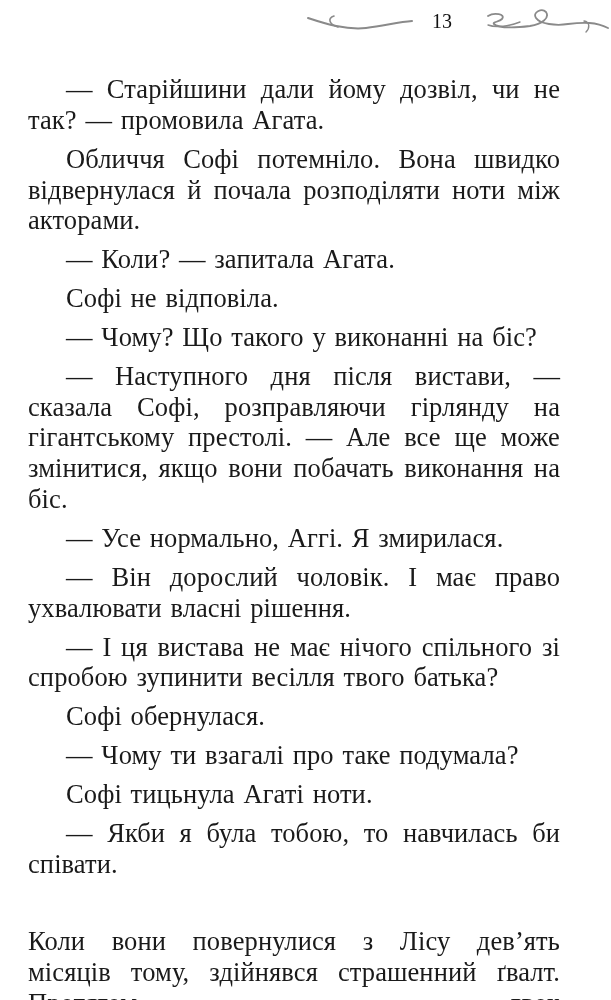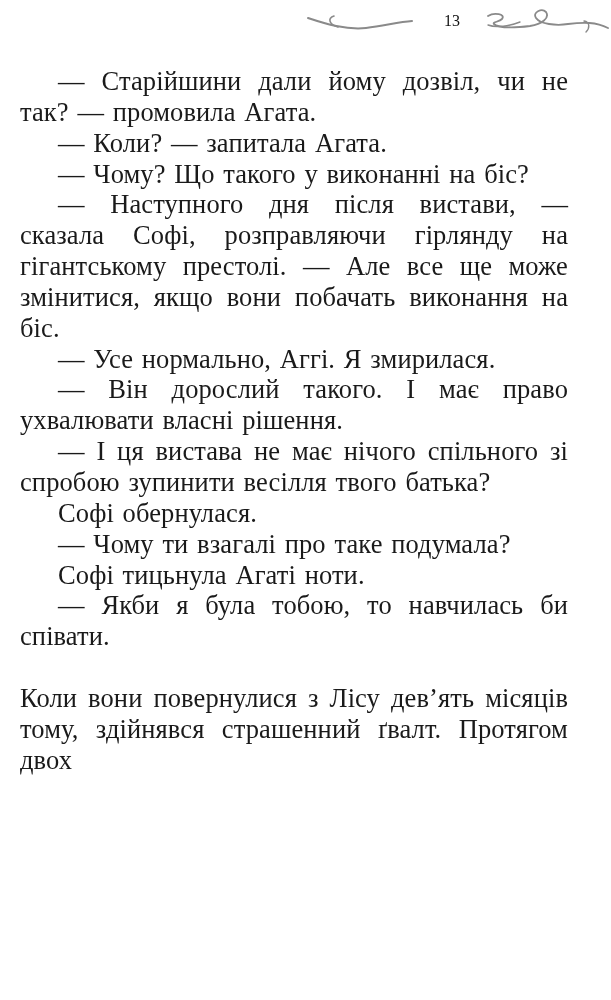--- a/index.html
+++ b/index.html
@@ -34,37 +34,37 @@
       left: 484px;
       top: 6px;
       width: 127px;
       height: 30px;
     }
     .page-number {
       position: absolute;
       left: 432px;
       top: 6px;
       width: 40px;
-      text-align: center;
-      font-size: 16px;
+      text-align: left;
+      font-size: 20px;
       line-height: 30px;
       color: #111;
     }
     .text-body {
       position: absolute;
       left: 20px;
       top: 66px;
       width: 548px;
       font-size: 26.5px;
       line-height: 30.85px;
       letter-spacing: 0.1px;
       word-spacing: 2px;
     }
     .text-body p {
-      margin: 0;
+      margin: 8px;
       text-align: justify;
       text-indent: 38px;
       text-align-last: left;
     }
     .text-body p.just-last {
       text-align-last: justify;
     }
     .text-body p.no-indent {
       text-indent: 0;
     }
@@ -83,25 +83,27 @@
   <span class="page-number">13</span>
   <svg class="ornament-right" viewBox="0 0 127 30">
     <path d="M4 10 C 10 6, 22 8, 18 13 C 15 16, 8 16, 10 18 C 14 22, 30 22, 46 20 C 58 18, 66 12, 62 6 C 58 2, 48 6, 52 12 C 56 18, 72 20, 84 18 C 100 16, 112 16, 124 22" stroke="#8a8a8a" stroke-width="1.8" fill="none" stroke-linecap="round"></path>
     <path d="M4 19 C 12 22, 26 20, 36 16" stroke="#8a8a8a" stroke-width="1.4" fill="none" stroke-linecap="round"></path>
     <path d="M100 15 C 106 16, 106 22, 102 26" stroke="#8a8a8a" stroke-width="1.4" fill="none" stroke-linecap="round"></path>
   </svg>
 </div>
 
 <div class="text-body">
   <p class="">— Старійшини дали йому дозвіл, чи не так? — промовила Агата.</p>
+  <p>Обличчя Софі потемніло. Вона швидко відвернулася й почала розподіляти ноти між акторами.</p>
   <p>— Коли? — запитала Агата.</p>
+  <p>Софі не відповіла.</p>
   <p>— Чому? Що такого у виконанні на біс?</p>
   <p>— Наступного дня після вистави, — сказала Софі, розправляючи гірлянду на гігантському престолі. — Але все ще може змінитися, якщо вони побачать виконання на біс.</p>
   <p>— Усе нормально, Аггі. Я змирилася.</p>
-  <p>— Він дорослий такого. І має право ухвалювати власні рішення.</p>
+  <p>— Він дорослий чоловік. І має право ухвалювати власні рішення.</p>
   <p>— І ця вистава не має нічого спільного зі спробою зупинити весілля твого батька?</p>
   <p>Софі обернулася.</p>
   <p>— Чому ти взагалі про таке подумала?</p>
   <p>Софі тицьнула Агаті ноти.</p>
   <p>— Якби я була тобою, то навчилась би співати.</p>
   <div class="section-gap"></div>
   <p class="no-indent just-last">Коли вони повернулися з Лісу дев’ять місяців тому, здійнявся страшенний ґвалт. Протягом двох</p>
 </div>
 
 </body></html>

